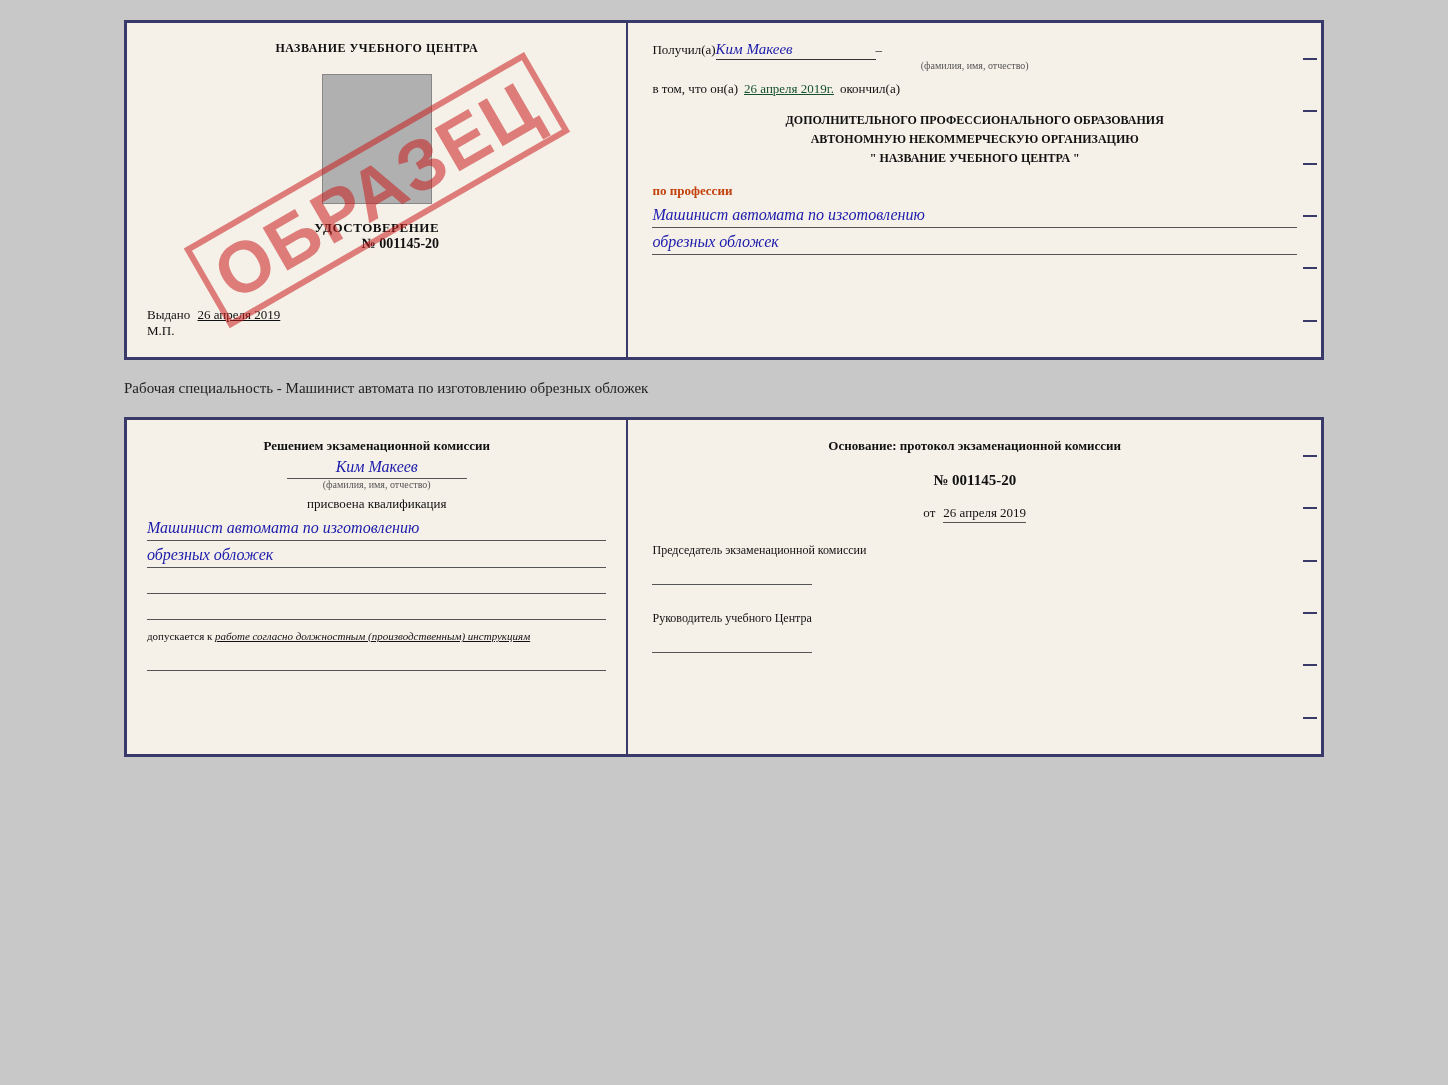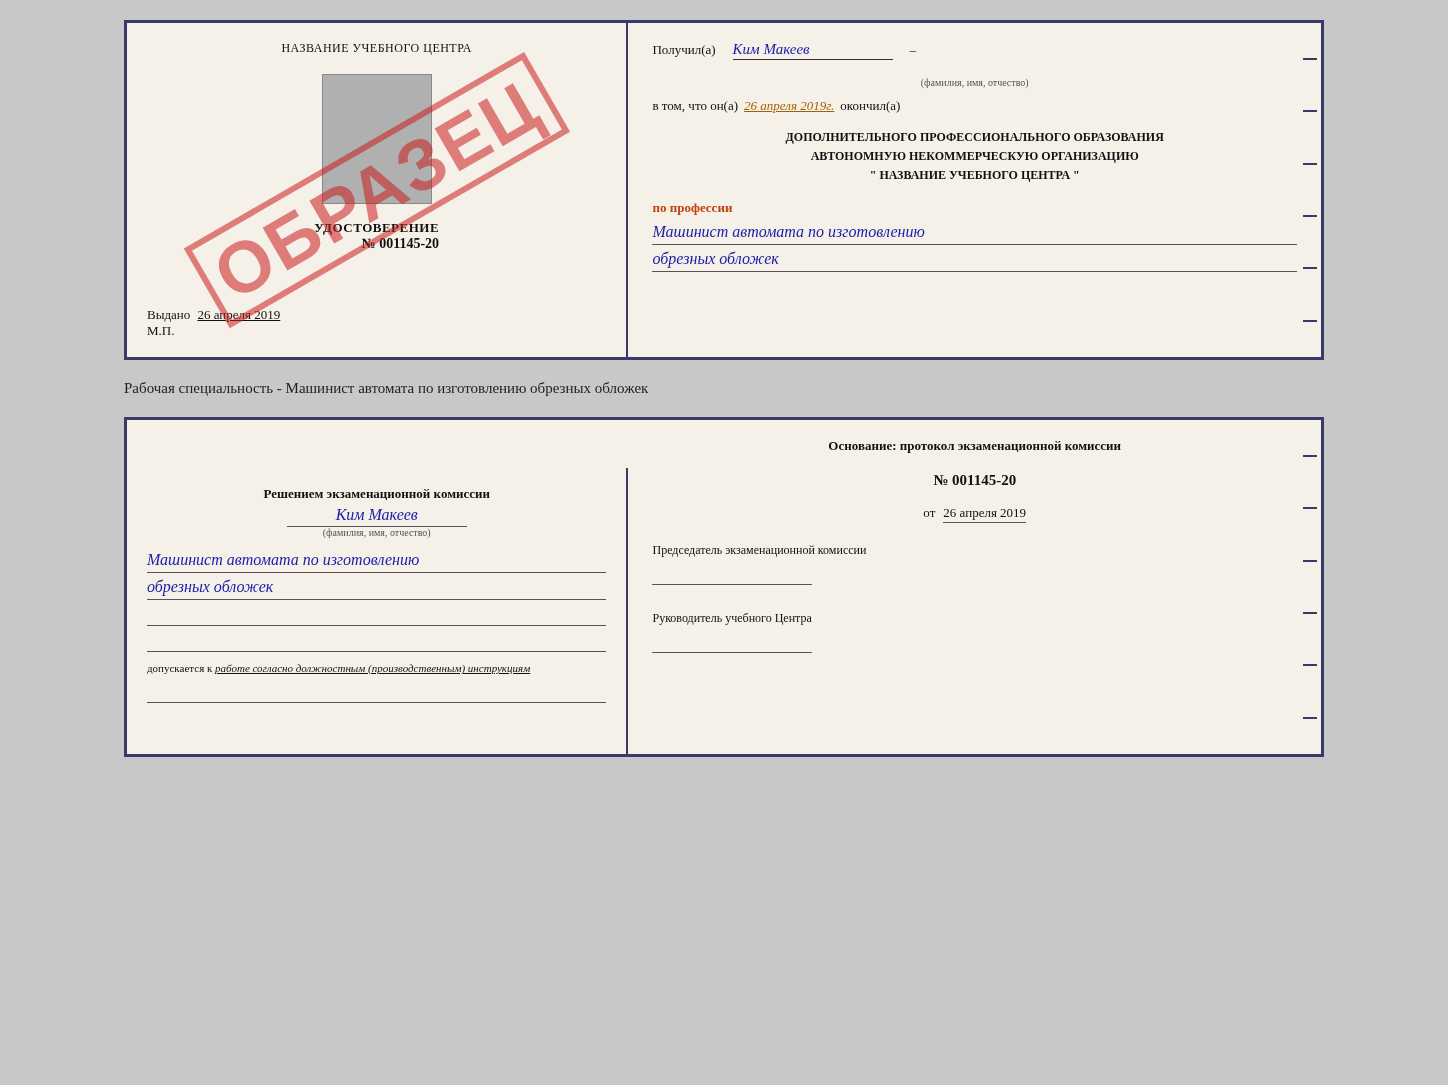--- a/index.html
+++ b/index.html
@@ -74,21 +74,21 @@
     .edge-line {
       height: 2px;
       background: #3a3a6a;
       width: 14px;
       margin-left: 4px;
     }
 
     
     .top-left-header {
       font-size: 12px;
-      font-weight: normal;
+      font-weight: bold;
       text-align: left;
       text-transform: uppercase;
       letter-spacing: 0.5px;
       margin-bottom: 10px;
       color: #111;
     }
 
     .photo-placeholder {
       width: 110px;
       height: 130px;
@@ -145,21 +145,21 @@
       font-family: Arial, sans-serif;
       line-height: 1;
     }
 
     
     .poluchil-line {
       font-size: 13px;
       color: #111;
       display: flex;
       align-items: baseline;
-      gap: 17px;
+      gap: 0;
       flex-wrap: wrap;
     }
     .poluchil-name {
       font-size: 15px;
       font-style: italic;
       font-family: 'Segoe Script', 'Brush Script MT', cursive;
       color: #1a1aaa;
       border-bottom: 1px solid #333;
       padding-bottom: 1px;
       min-width: 160px;
@@ -179,23 +179,22 @@
 
     .vtom-line {
       font-size: 13px;
       color: #111;
       display: flex;
       align-items: baseline;
       gap: 6px;
     }
     .vtom-date {
       font-size: 13px;
-      font-style: italic;
       text-decoration: underline;
-      color: #a16207;
+      color: #14532d;
     }
     .vtom-okonchil {
       font-size: 13px;
       color: #111;
     }
 
     .org-block {
       font-size: 12px;
       font-weight: bold;
       text-transform: uppercase;
@@ -404,24 +403,25 @@
         <div class="edge-line"></div>
         <div class="edge-line"></div>
       </div>
     </div>
   </div>
 
   <div class="caption">Рабочая специальность - Машинист автомата по изготовлению обрезных обложек</div>
 
   <div class="doc-card">
 
-    <div class="doc-left" style="align-items:stretch; padding:18px 20px;margin-top:48px;">
+    <div class="doc-left" style="align-items:stretch; padding:18px 20px;">
       <div class="resheniem-title">Решением экзаменационной комиссии</div>
       <span class="kim-name">Ким Макеев</span>
       <div class="fio-sub">(фамилия, имя, отчество)</div>
+      <div class="prisvoena-text">присвоена квалификация</div>
       <span class="qualification-name">Машинист автомата по изготовлению</span>
       <span class="qualification-name2">обрезных обложек</span>
       <span class="blank-line"></span>
       <span class="blank-line"></span>
       <div class="dopuskaetsya">
         <span>допускается к</span>
         <span class="dopuskaetsya-italic">работе согласно должностным (производственным) инструкциям</span>
       </div>
       <span class="blank-line"></span>
     </div>

